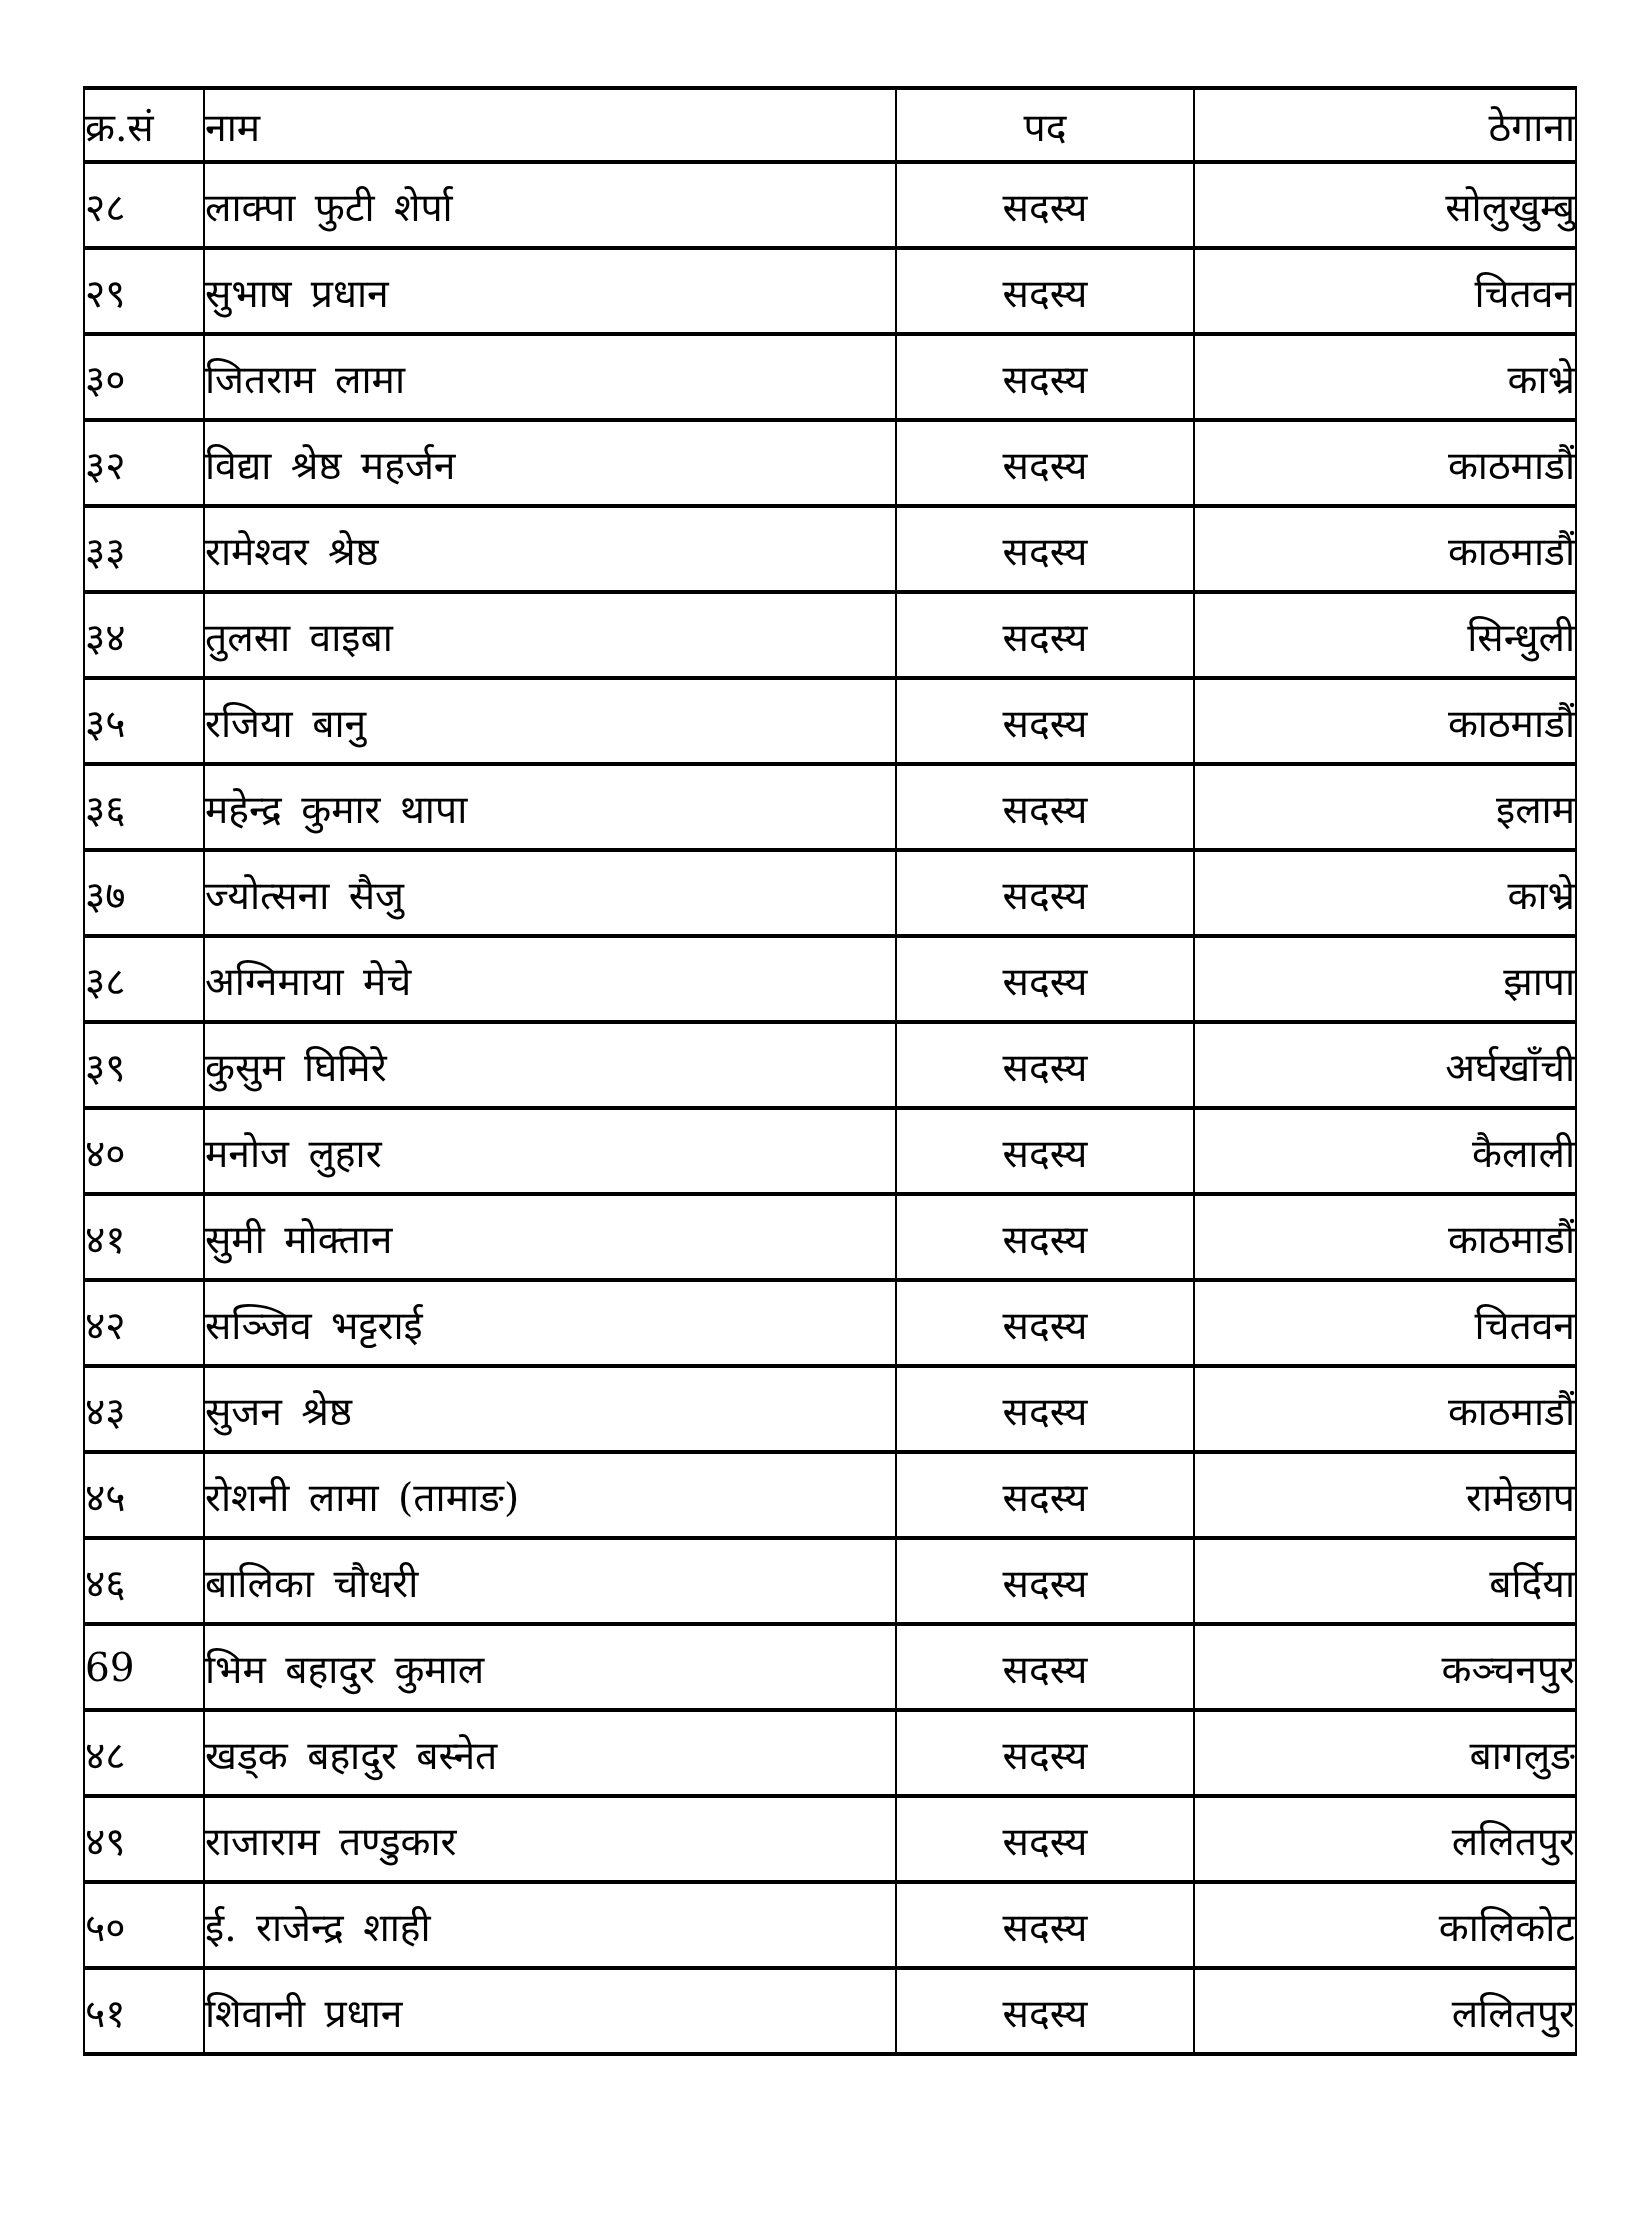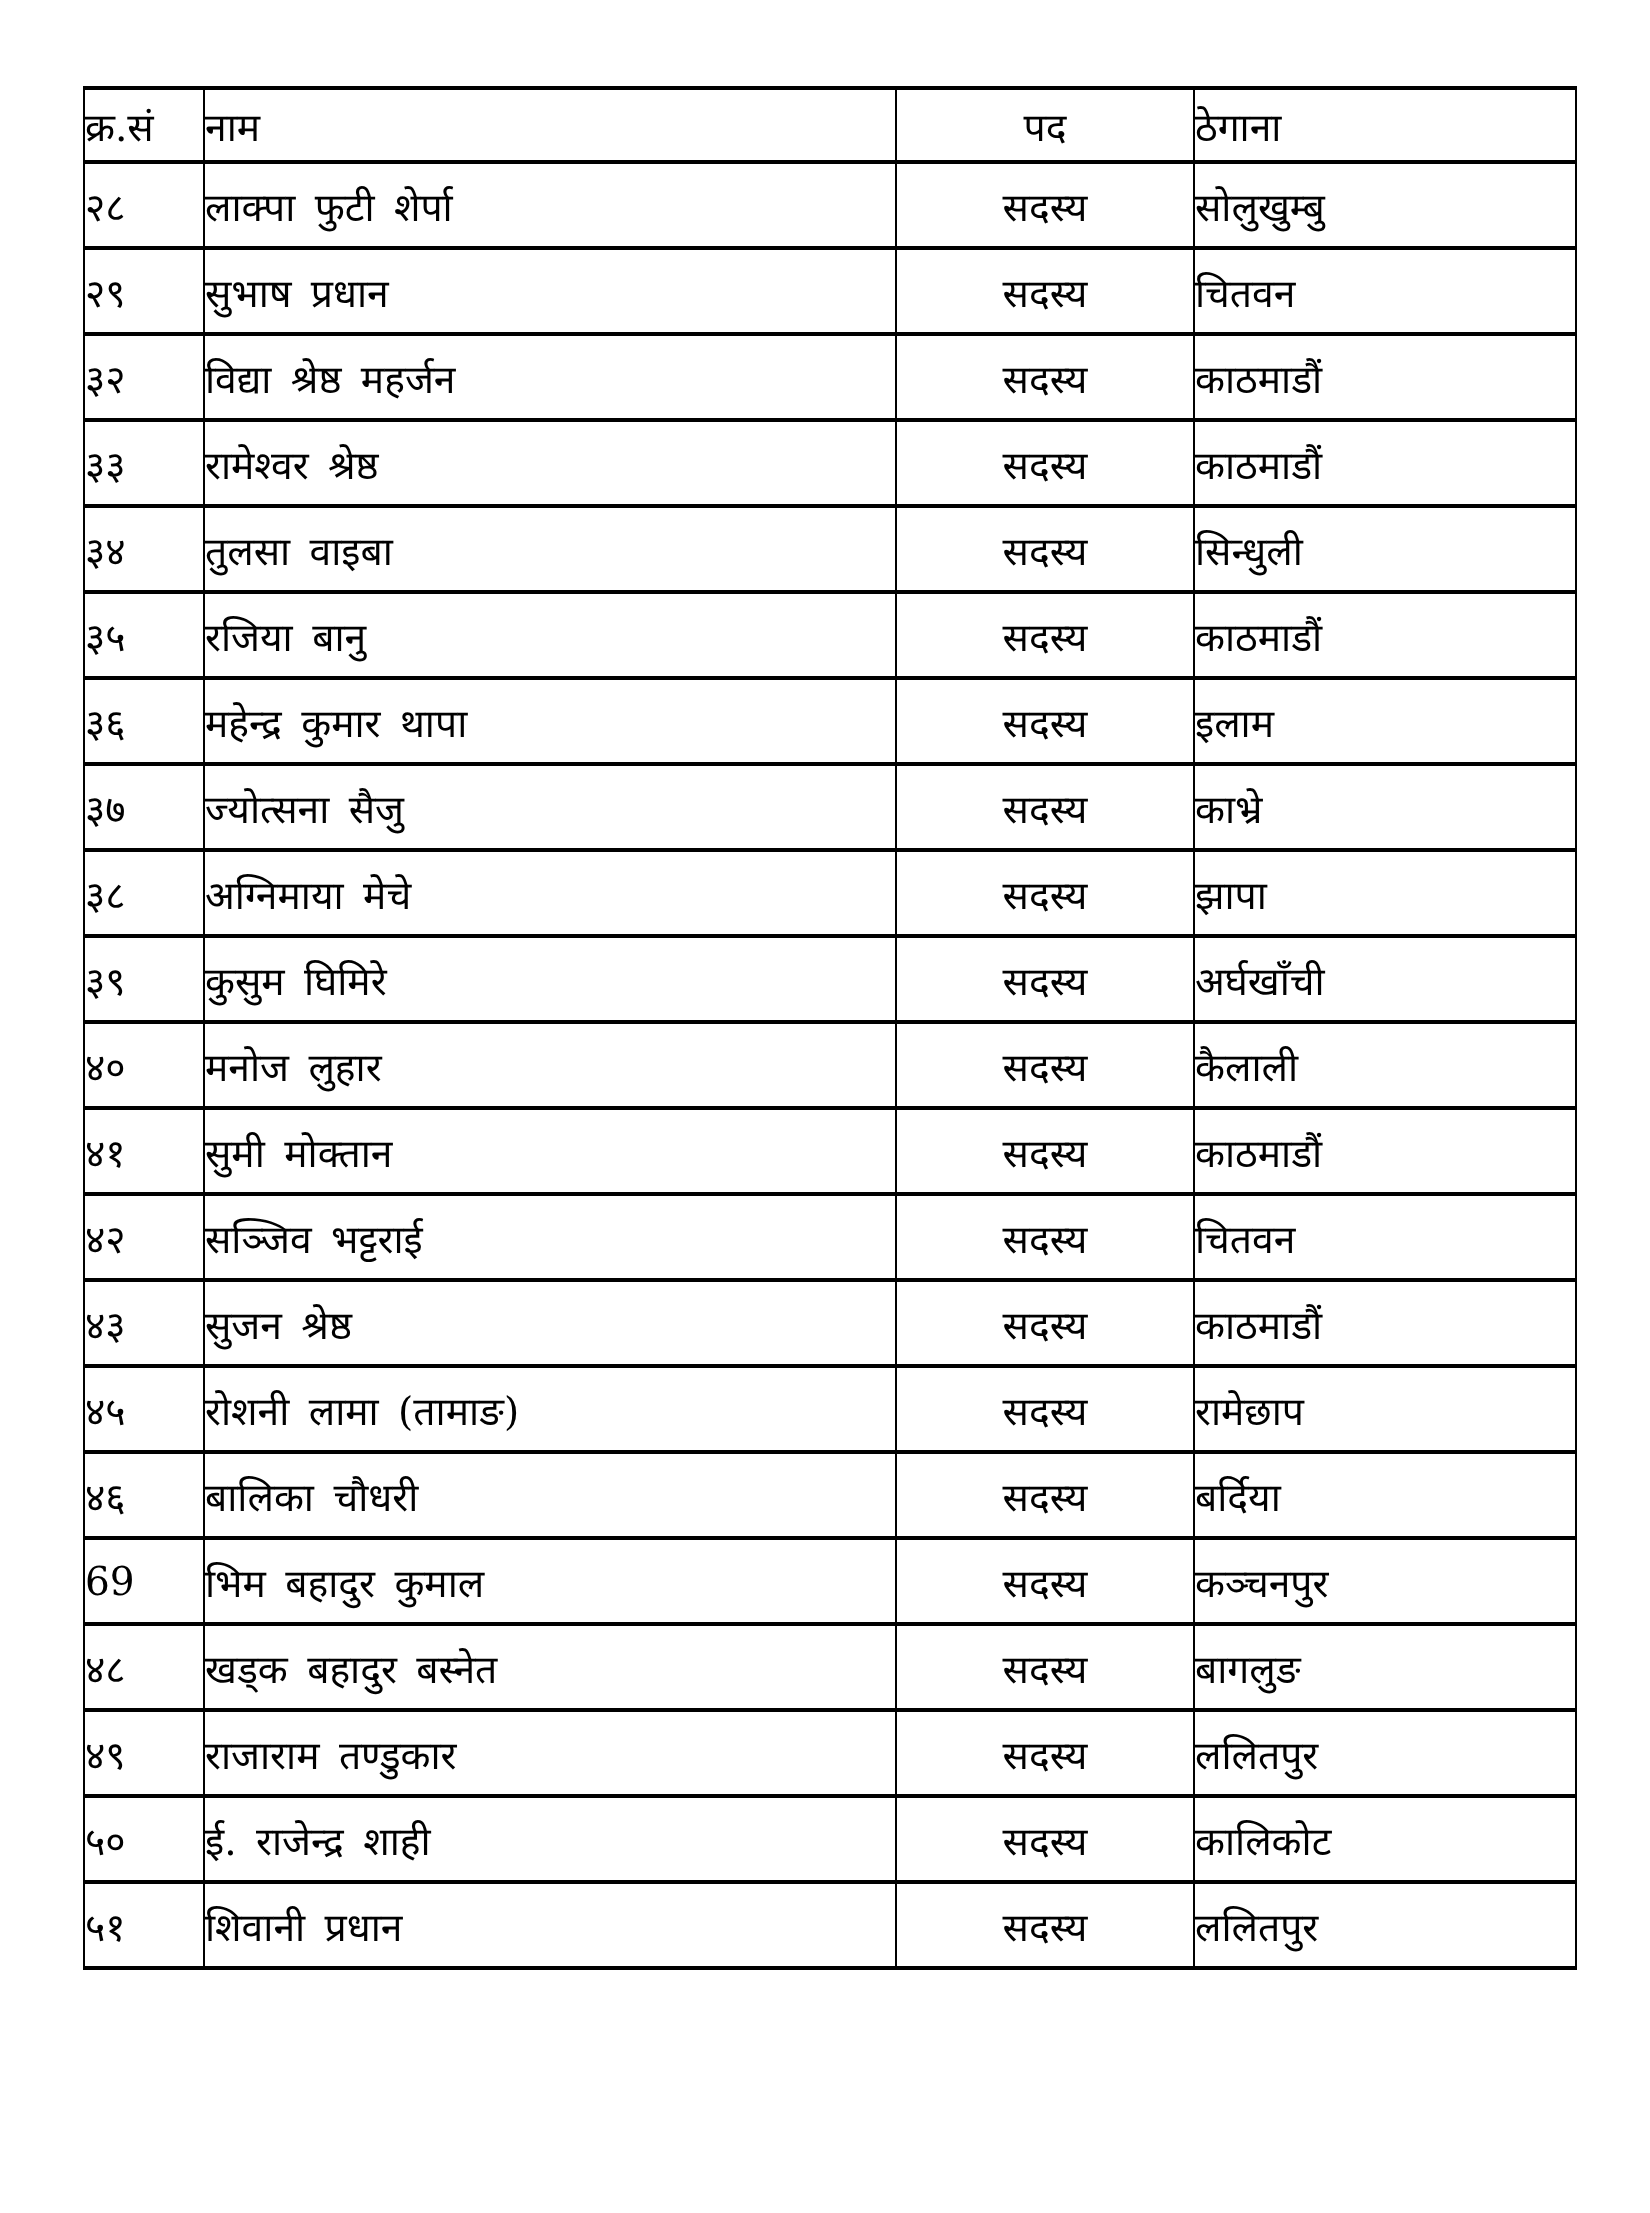--- a/index.html
+++ b/index.html
@@ -35,21 +35,21 @@
     white-space: nowrap;
     word-spacing: 0.18em;
     background: #ffffff;
   }
   table.members th { height: 70px; }
   table.members td { height: 82px; }
   .col-sn-cell       { }
   th.col-sn-cell     { text-align: left; padding-left: 7px; }
   .col-name-cell     { text-align: left; padding-left: 12.3px; }
   .col-position-cell { text-align: center; }
-  .col-address-cell  { text-align: left; padding-left: 12.3px; }
+  .col-address-cell  { text-align: right; padding-left: 12.3px; }
 </style>
 </head>
 <body>
 
 <div class="page">
   <table class="members">
     <colgroup>
       <col style="width:120px">
       <col style="width:692px">
       <col style="width:298px">
@@ -70,20 +70,26 @@
     <td class="col-position-cell">सदस्य</td>
     <td class="col-address-cell">सोलुखुम्बु</td>
   </tr>
         <tr>
     <td class="col-sn-cell">२९</td>
     <td class="col-name-cell">सुभाष प्रधान</td>
     <td class="col-position-cell">सदस्य</td>
     <td class="col-address-cell">चितवन</td>
   </tr>
         <tr>
+    <td class="col-sn-cell">३०</td>
+    <td class="col-name-cell">जितराम लामा</td>
+    <td class="col-position-cell">सदस्य</td>
+    <td class="col-address-cell">काभ्रे</td>
+  </tr>
+        <tr>
     <td class="col-sn-cell">३२</td>
     <td class="col-name-cell">विद्या श्रेष्ठ महर्जन</td>
     <td class="col-position-cell">सदस्य</td>
     <td class="col-address-cell">काठमाडौं</td>
   </tr>
         <tr>
     <td class="col-sn-cell">३३</td>
     <td class="col-name-cell">रामेश्वर श्रेष्ठ</td>
     <td class="col-position-cell">सदस्य</td>
     <td class="col-address-cell">काठमाडौं</td>

